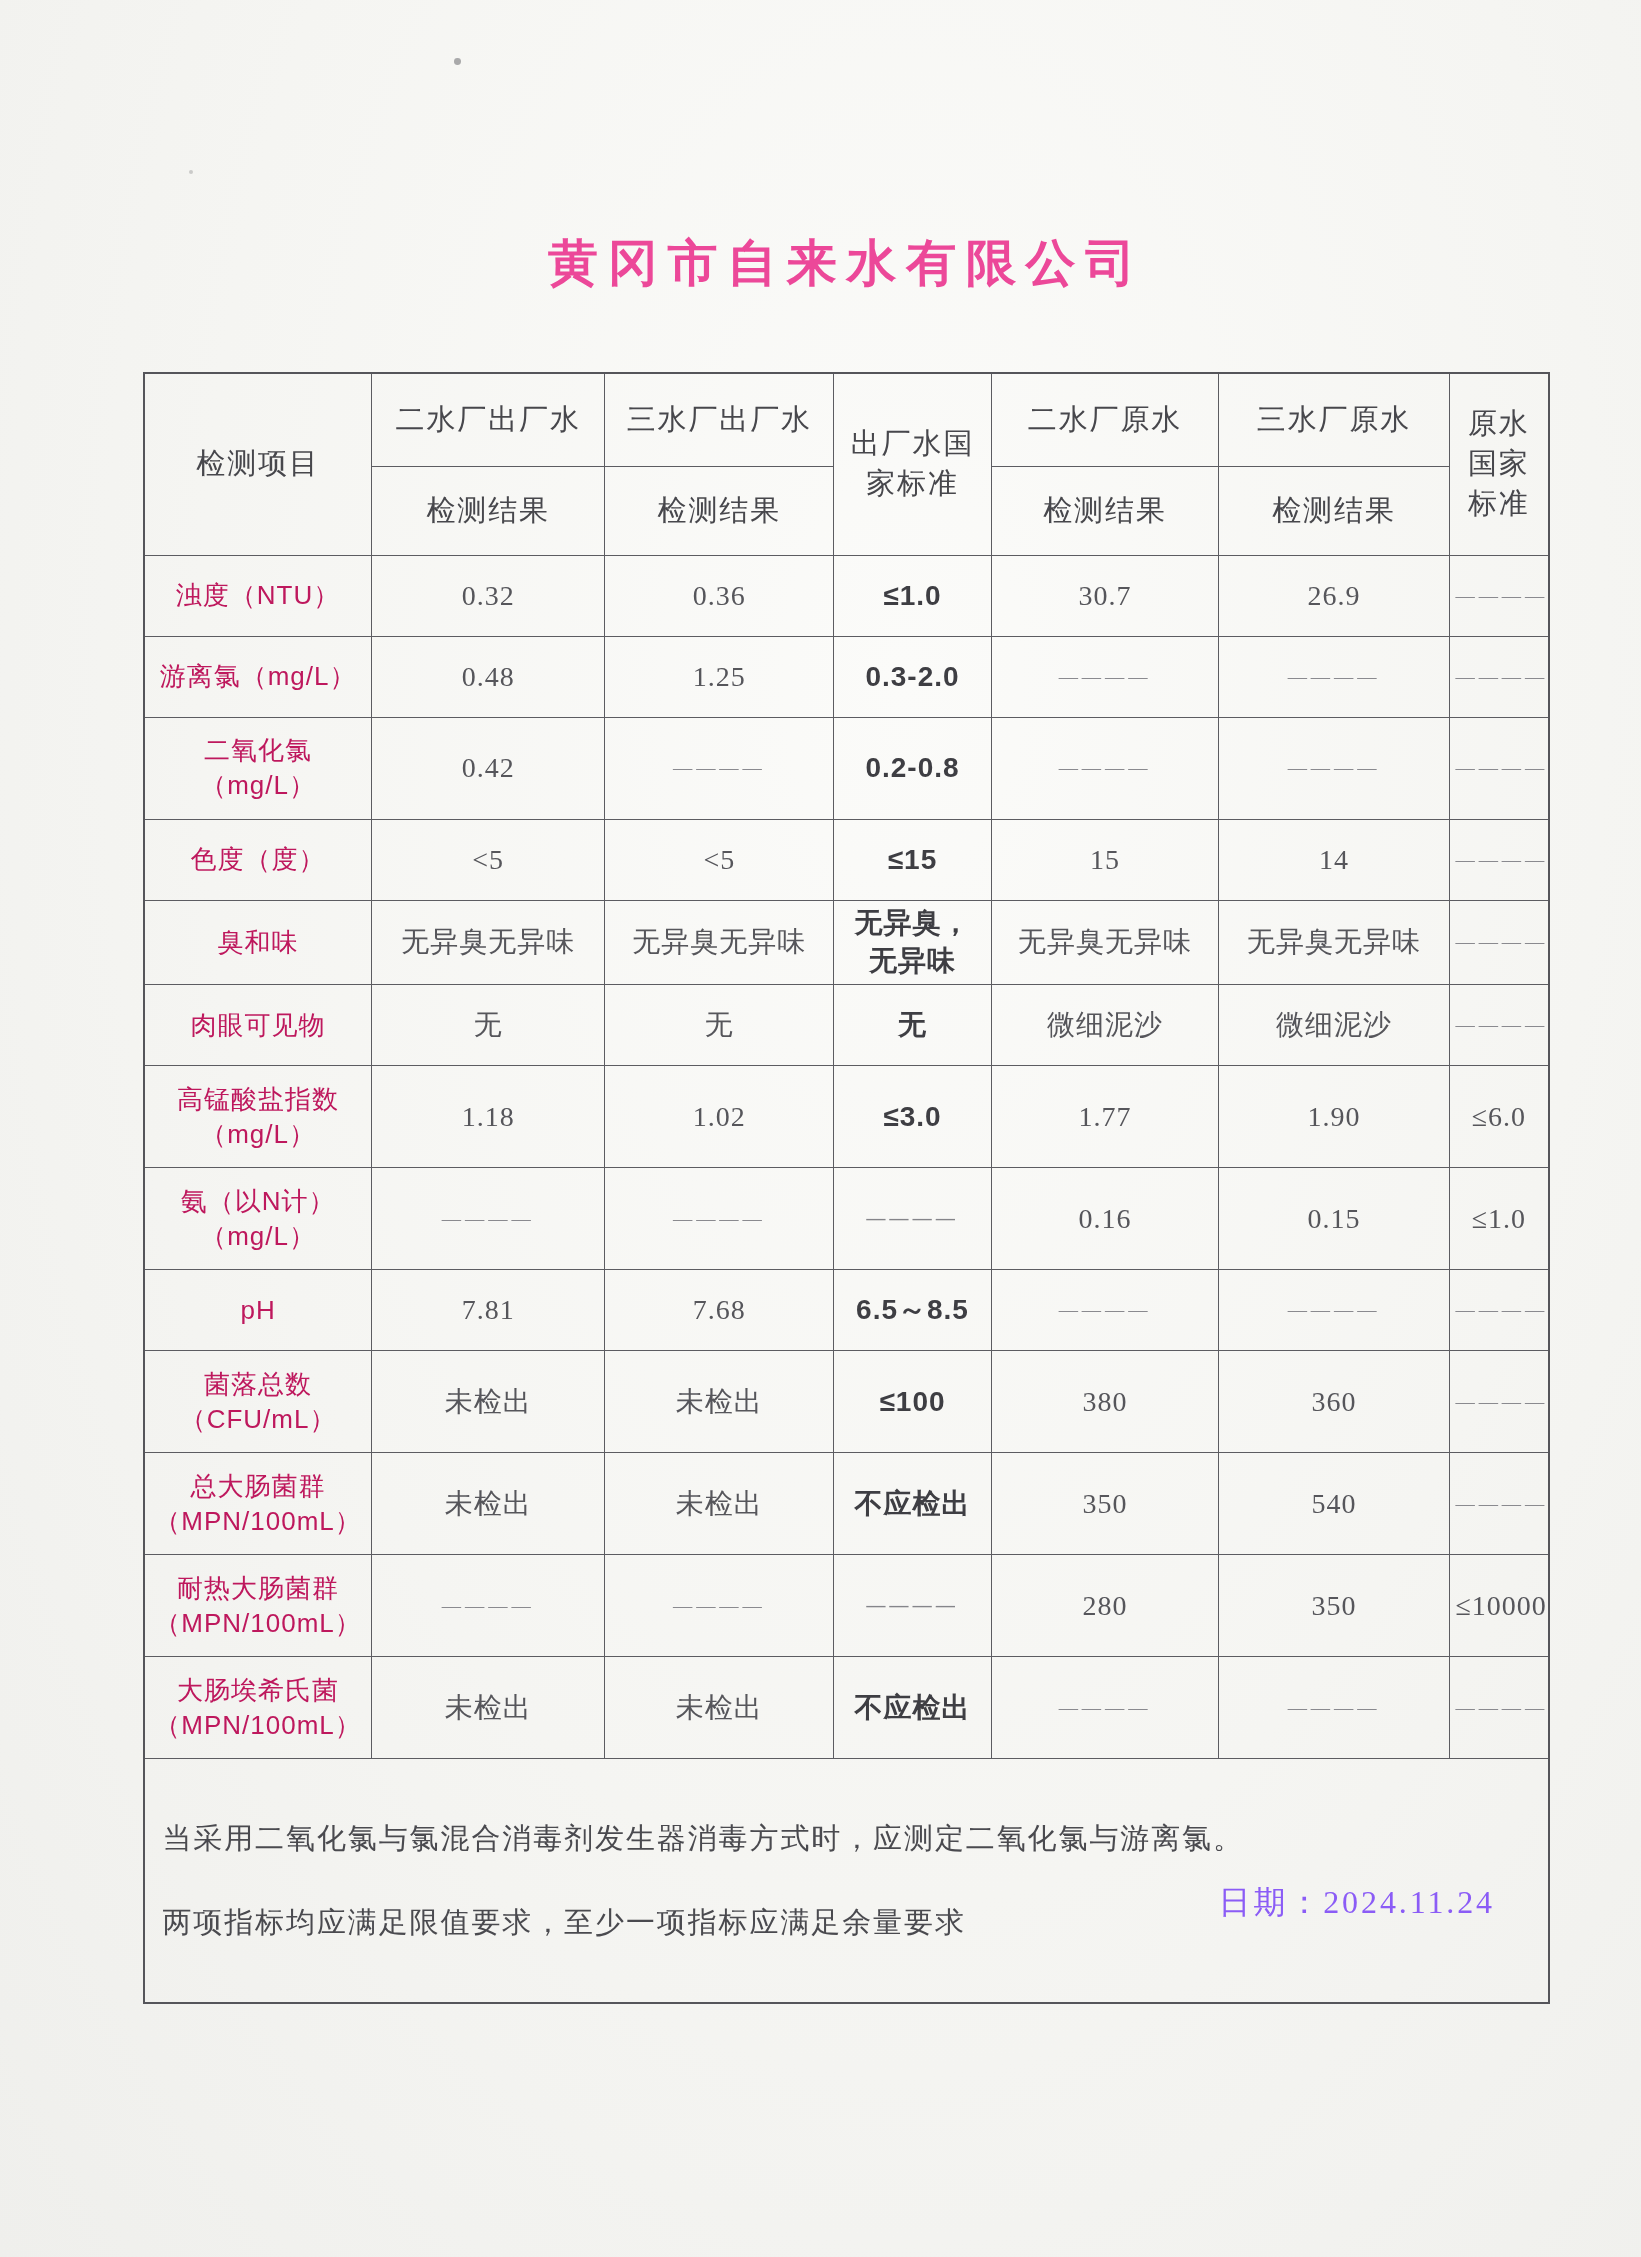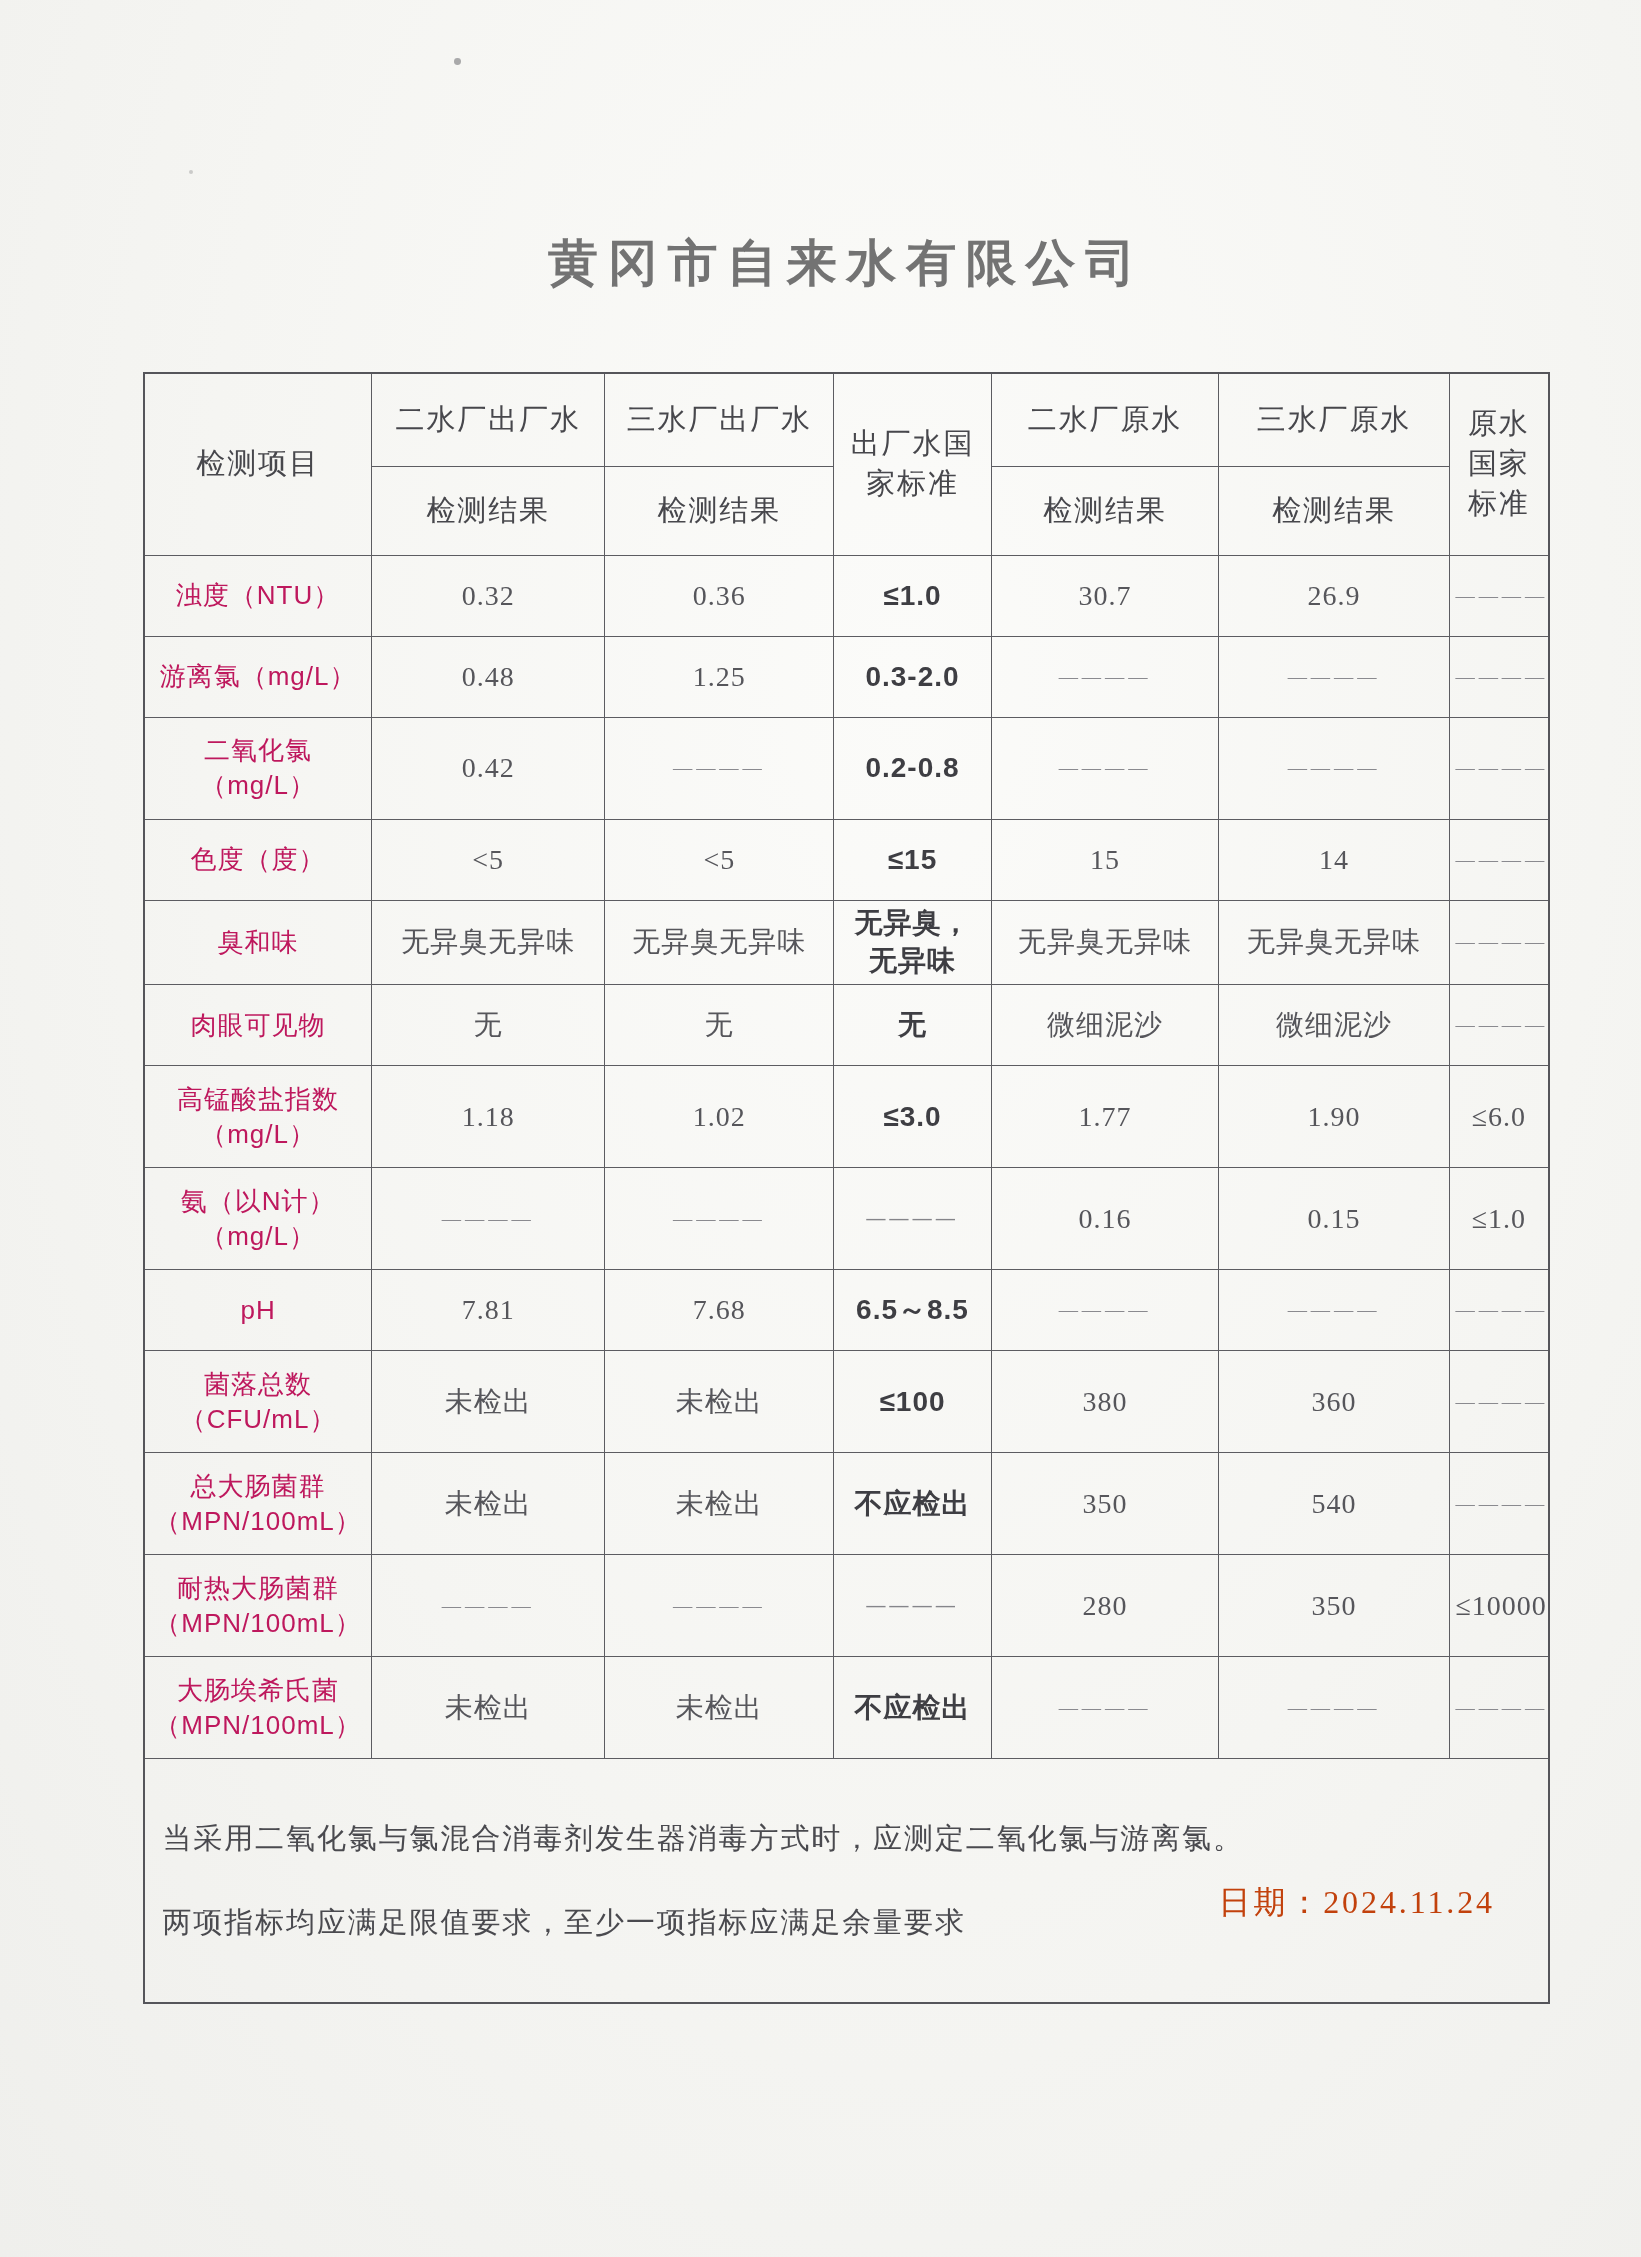--- a/index.html
+++ b/index.html
@@ -35,21 +35,21 @@
     left: 143px;
     top: 230px;
     width: 1407px;
     text-align: center;
   }
   h1.doc-title {
     margin: 0;
     font-size: 50px;
     font-weight: bold;
     letter-spacing: 9.7px;
-    color: #737373;
+    color: #ec4899;
   }
   h2.doc-subtitle {
     margin: 13.5px 0 0 0;
     font-size: 44px;
     font-weight: 600;
     letter-spacing: 7.7px;
     color: #48484d;
   }
   table.wq {
     position: absolute;
@@ -113,21 +113,21 @@
   }
   .report-date {
     position: absolute;
     left: 143px;
     top: 1881px;
     width: 1352px;
     text-align: right;
     font-family: "Liberation Serif", "DejaVu Serif", serif;
     font-size: 32px;
     letter-spacing: 2.9px;
-    color: #c2410c;
+    color: #8b5cf6;
   }
 </style>
 </head>
 <body>
 
 <div class="page">
 
   <div class="speck s1"></div>
   <div class="speck s2"></div>
 

